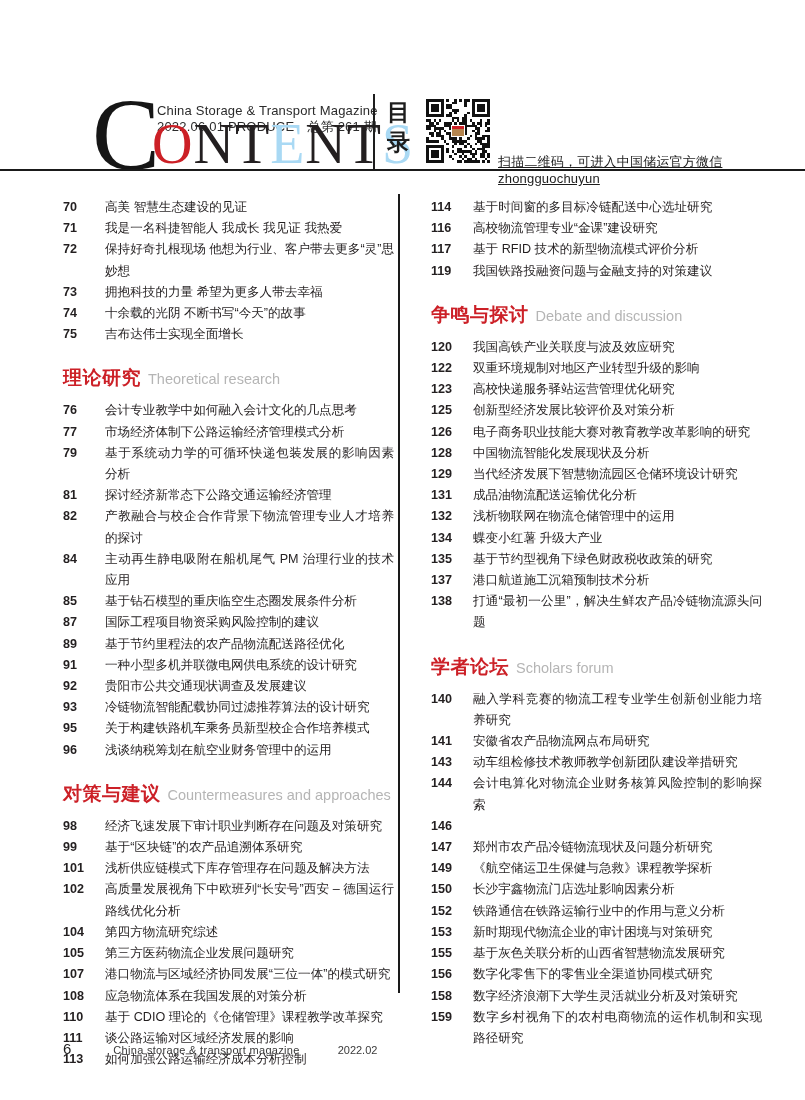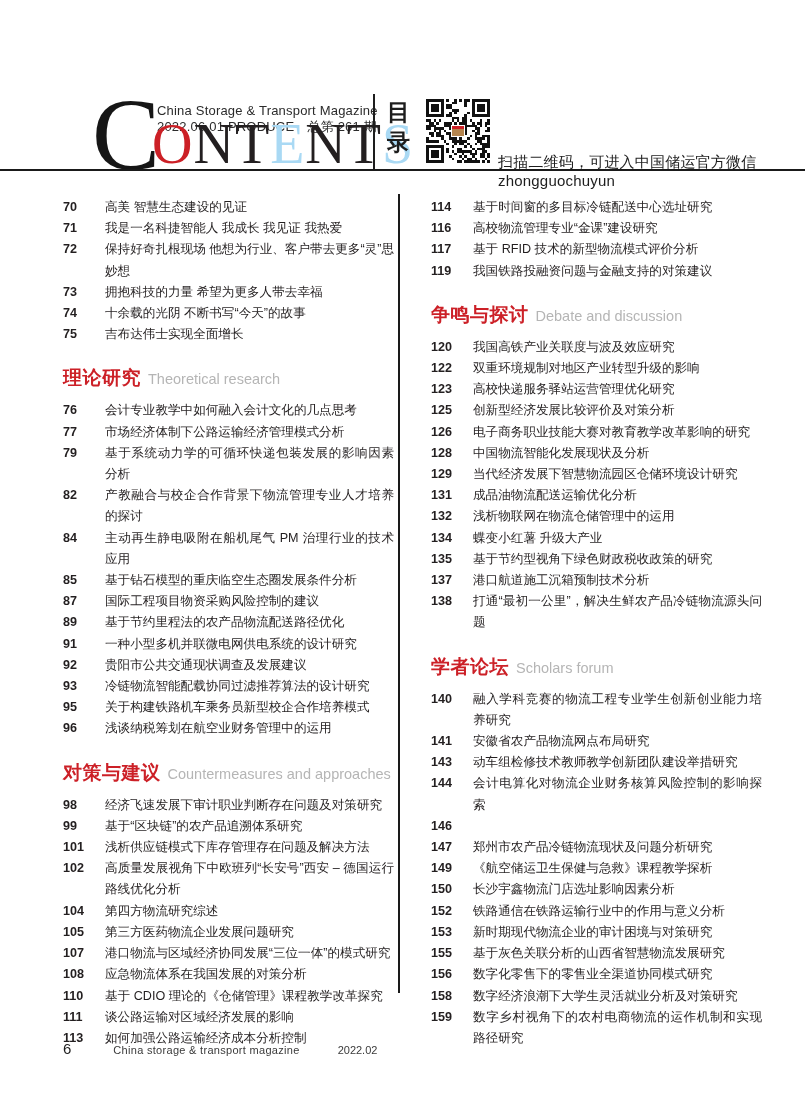--- a/index.html
+++ b/index.html
@@ -17,21 +17,21 @@
   .mag-info{position:absolute;left:157px;top:103px;font-size:13px;line-height:1.2;color:#2b2b2b;letter-spacing:.2px;}
   .wordmark-rest{
     position:absolute;left:152px;top:121px;
     font-family:"Liberation Serif","DejaVu Serif",serif;
     font-size:56px;line-height:0.85;letter-spacing:1px;font-weight:400;
   }
   .hdr-vline{position:absolute;left:373px;top:94px;width:1.6px;height:76px;background:#1d1d1d;}
   .toc-label{position:absolute;left:387px;top:101px;display:flex;flex-direction:column;gap:7px;
     font-size:23px;font-weight:700;color:#1d1d1d;line-height:1;}
   .qr{position:absolute;left:426px;top:99px;width:64px;height:64px;}
-  .qr-caption{position:absolute;left:498px;top:153px;font-size:15px;color:#1d1d1d;letter-spacing:.2px;}
+  .qr-caption{position:absolute;left:498px;top:153px;font-size:13px;color:#1d1d1d;letter-spacing:.2px;text-decoration:underline;}
   .hdr-rule{position:absolute;left:0;top:169px;width:805px;height:2.4px;background:#1a1a1a;}
   
   .col-divider{position:absolute;left:398px;top:194px;width:1.6px;height:799px;background:#1a1a1a;}
   .toc-col{position:absolute;top:197px;font-size:12.6px;}
   #col-left{left:63px;width:331px;}
   #col-right{left:431px;width:331px;}
   .section-header{margin:20px 0 9px 0;white-space:nowrap;}
   .section:first-child .section-header{margin-top:0;}
   .section-title-cn{font-size:19px;font-weight:700;color:#cc2027;letter-spacing:.5px;}
   .section-title-en{font-family:Liberation Sans, sans-serif;font-size:14.5px;color:#b5b5b5;margin-left:7px;}
@@ -321,20 +321,24 @@
         </div>
         <div class="entry">
           <span class="entry-page">77</span>
           <span class="entry-title">市场经济体制下公路运输经济管理模式分析</span>
         </div>
         <div class="entry">
           <span class="entry-page">79</span>
           <span class="entry-title">基于系统动力学的可循环快递包装发展的影响因素分析</span>
         </div>
         <div class="entry">
+          <span class="entry-page">81</span>
+          <span class="entry-title">探讨经济新常态下公路交通运输经济管理</span>
+        </div>
+        <div class="entry">
           <span class="entry-page">82</span>
           <span class="entry-title">产教融合与校企合作背景下物流管理专业人才培养的探讨</span>
         </div>
         <div class="entry">
           <span class="entry-page">84</span>
           <span class="entry-title">主动再生静电吸附在船机尾气 PM 治理行业的技术应用</span>
         </div>
         <div class="entry">
           <span class="entry-page">85</span>
           <span class="entry-title">基于钻石模型的重庆临空生态圈发展条件分析</span>

